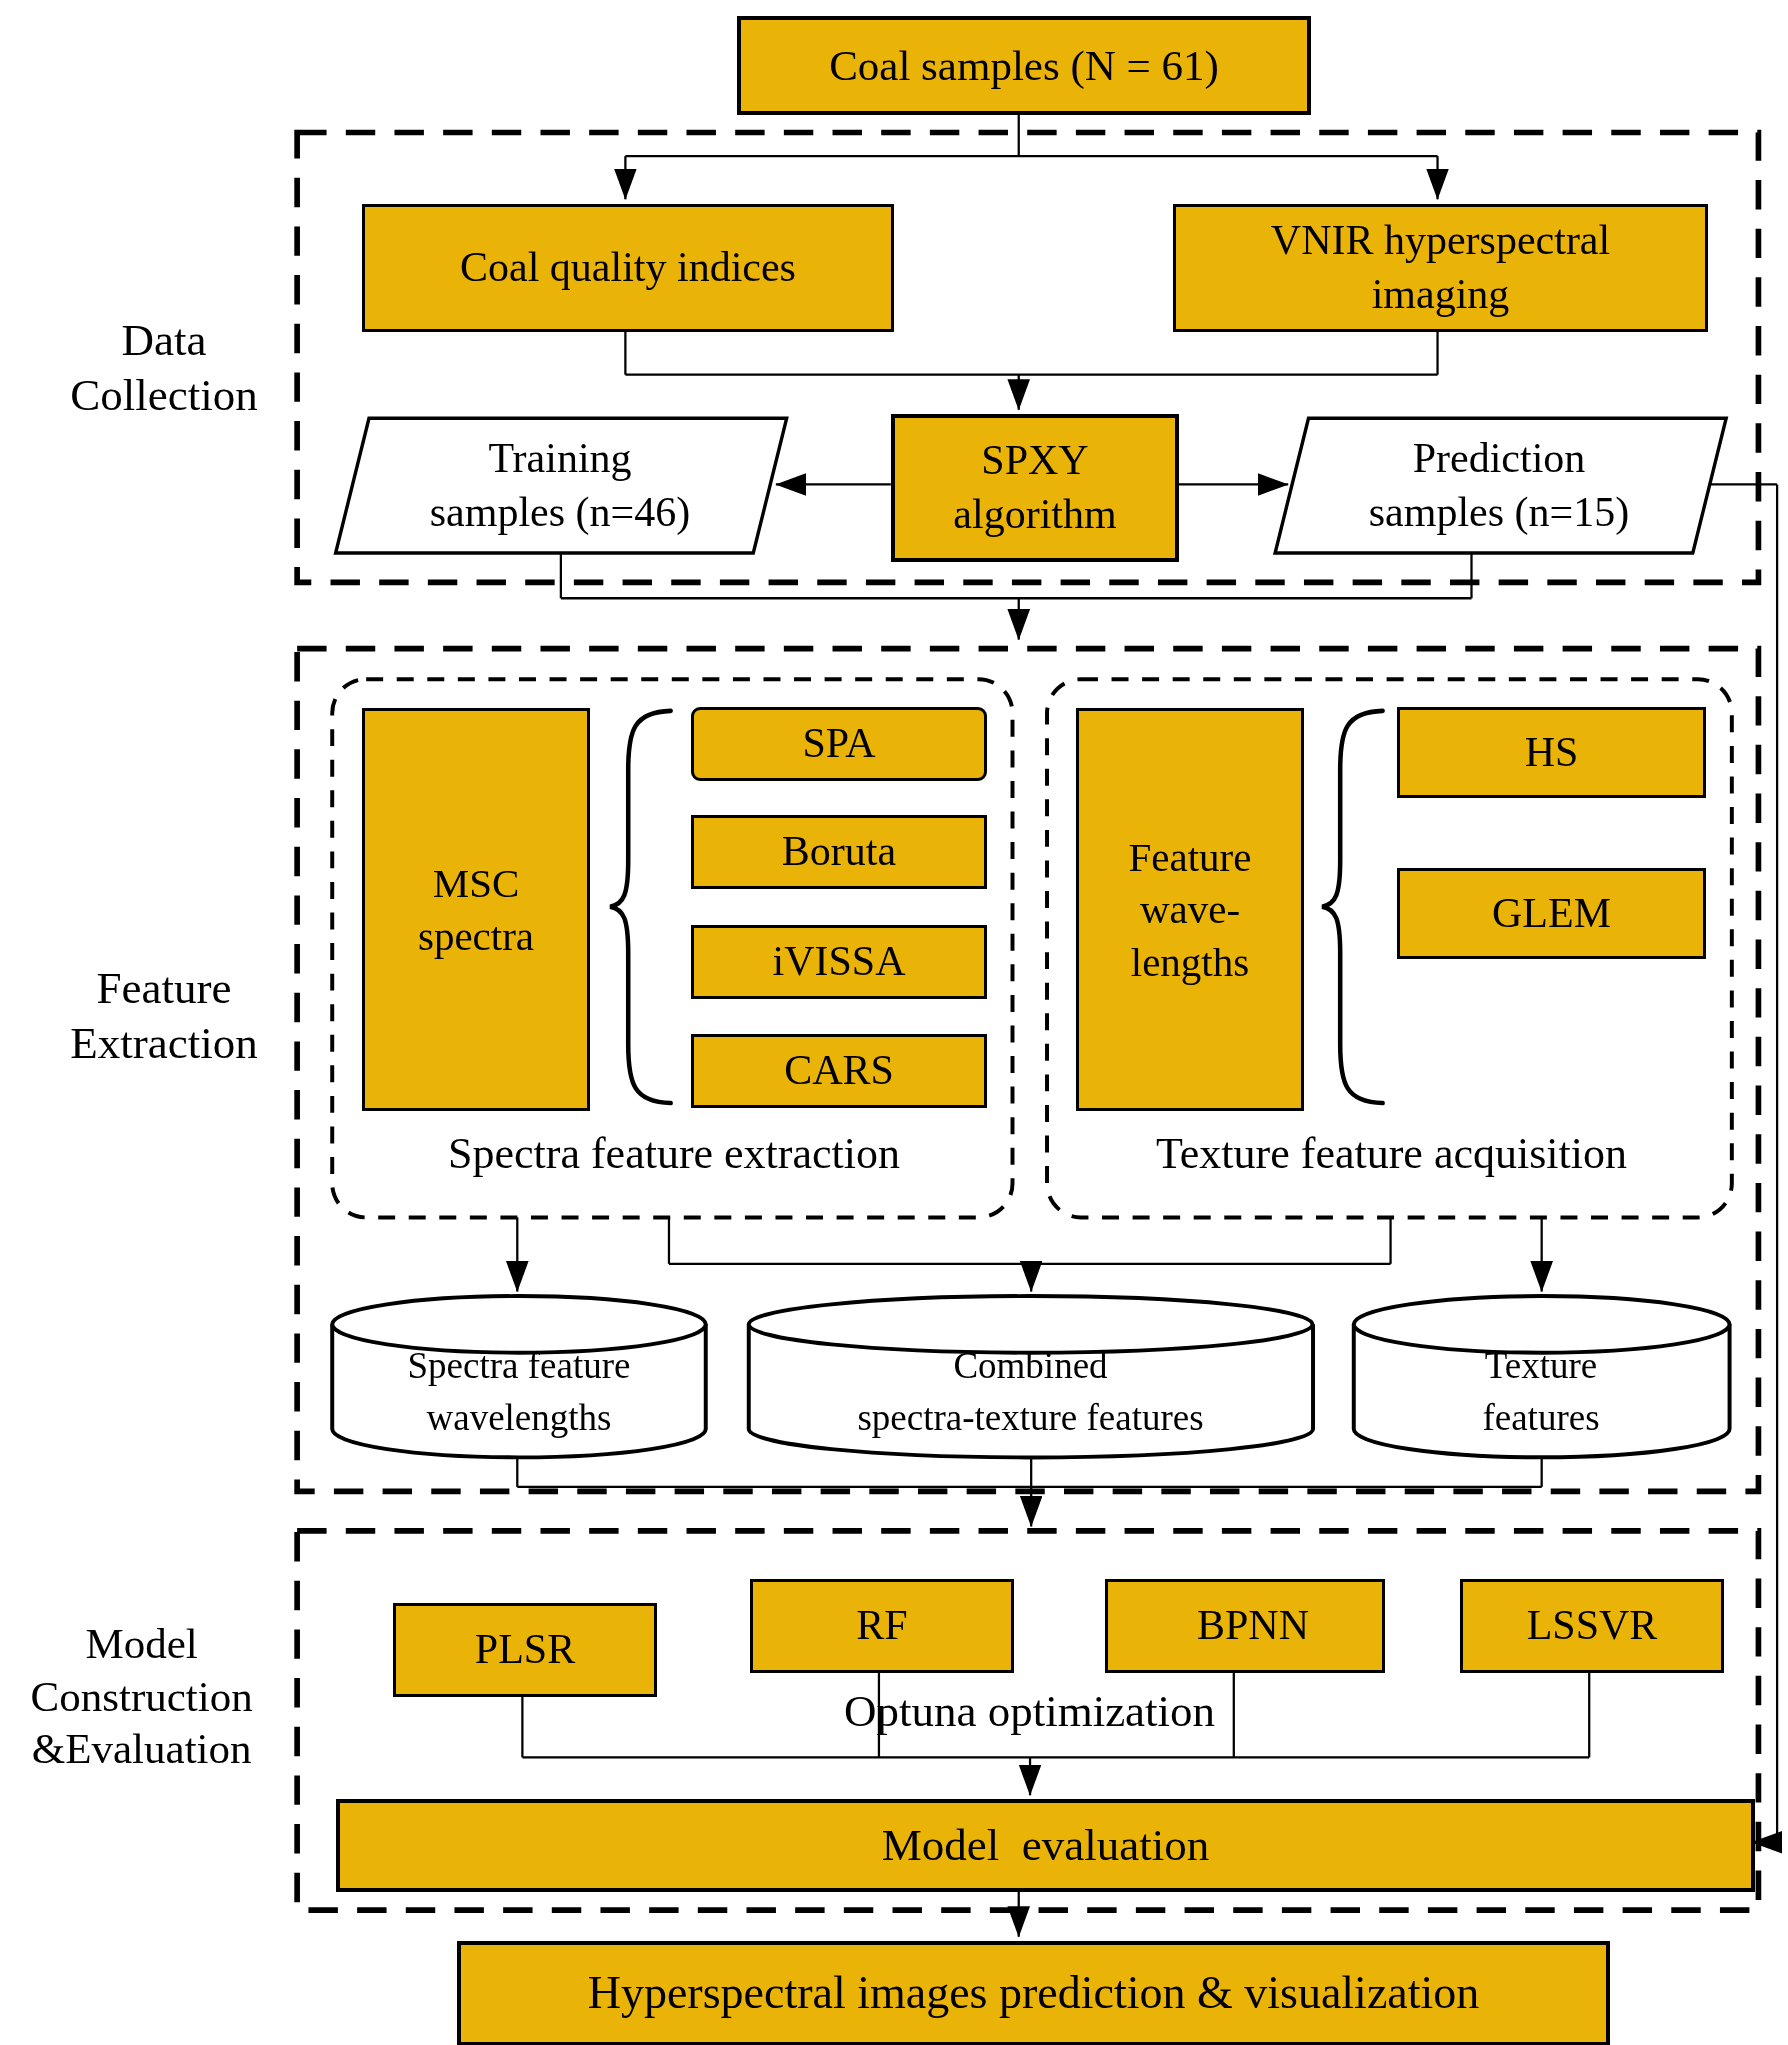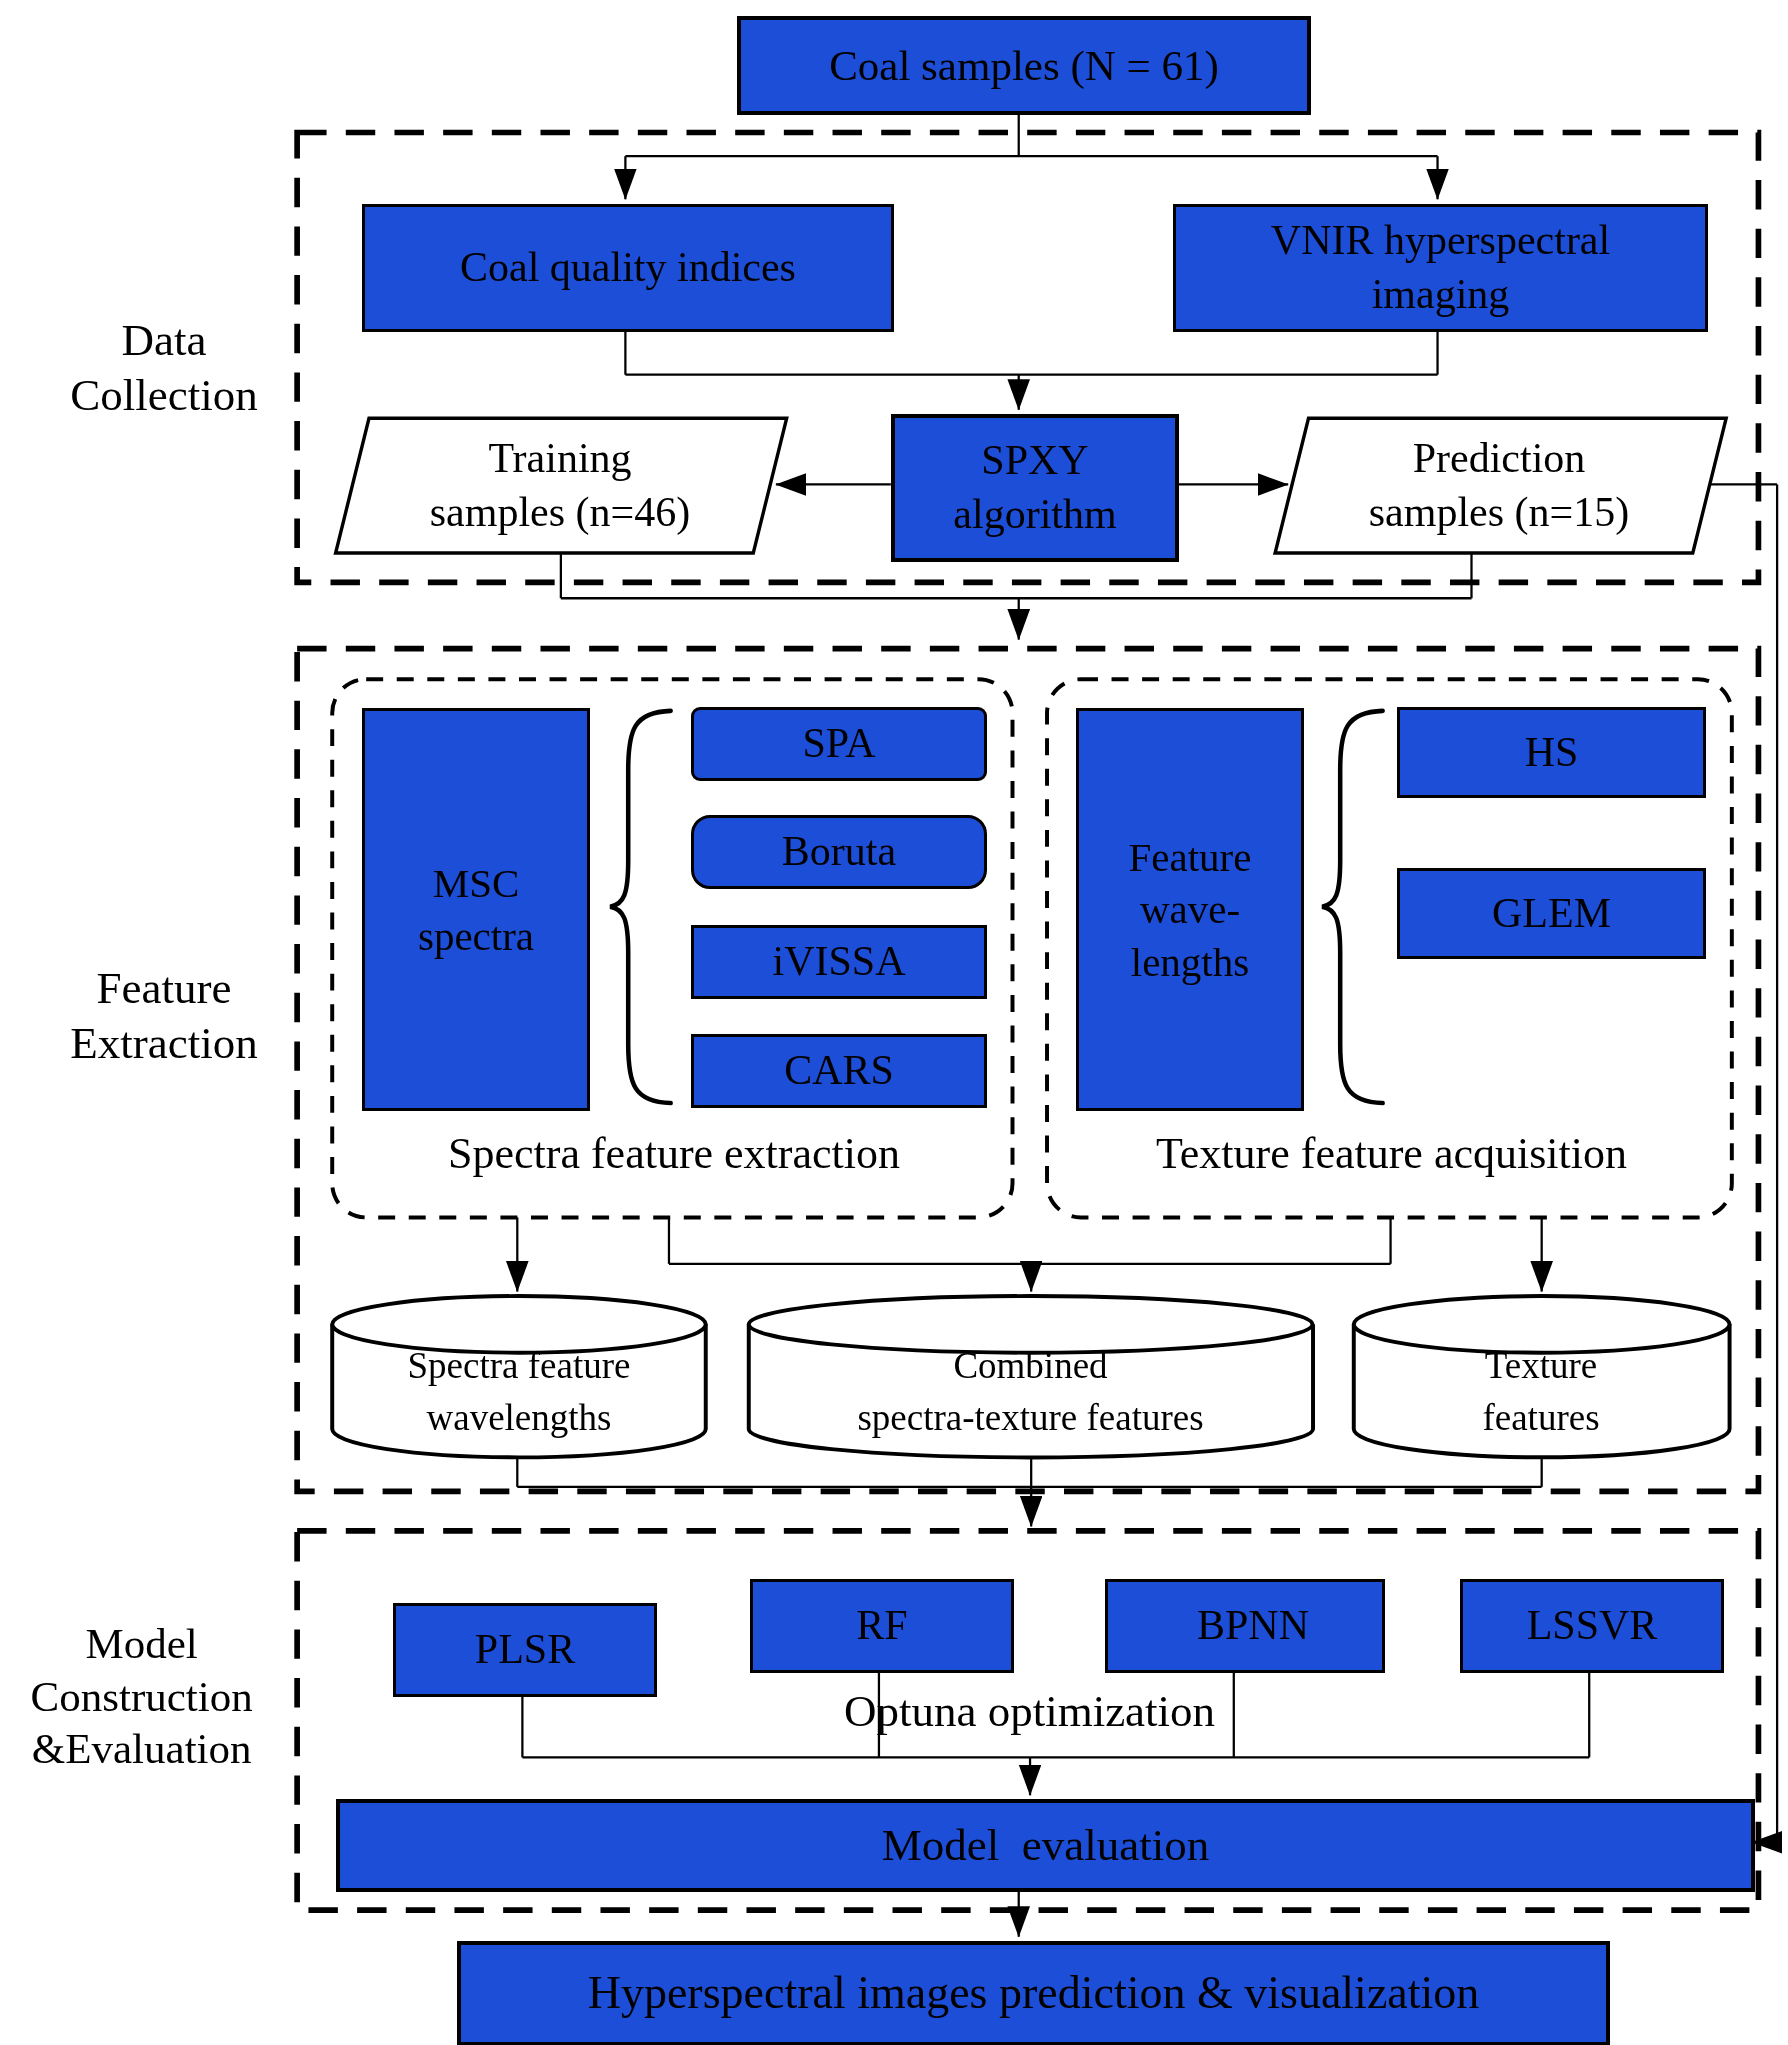--- a/index.html
+++ b/index.html
@@ -7,21 +7,21 @@
     position:relative;
     width:1789px;height:2046px;
     background:#ffffff;
     font-family:"Liberation Serif","DejaVu Serif",serif;
     color:#000;
     overflow:hidden;
   }
   svg.wires{position:absolute;left:0;top:0;z-index:1;}
   .node{
     position:absolute;z-index:2;
-    background:#1d4ed8;border:3.4px solid #000;
+    background:#eab308;border:3.4px solid #000;
     display:flex;flex-direction:column;align-items:center;justify-content:center;
     text-align:center;line-height:1.28;
   }
   .node.thick{border-width:4px;}
   .txt{
     position:absolute;z-index:3;background:transparent;border:none;
     display:flex;flex-direction:column;align-items:center;justify-content:center;
     line-height:1.28;
   }
   .f66{font-size:37px;} .f72{font-size:41px;} .f75{font-size:42px;}
@@ -151,21 +151,21 @@
     <div>samples (n=15)</div>
   </div>
 
   <div class="node f72" style="left:362px;top:708px;width:222px;height:397px;">
     <div>MSC</div>
     <div>spectra</div>
   </div>
   <div class="node f75" style="left:691px;top:707px;width:290px;height:68px;border-radius:9px;">
     <div>SPA</div>
   </div>
-  <div class="node f75" style="left:691px;top:815px;width:290px;height:68px;border-radius:19px;">
+  <div class="node f75" style="left:691px;top:815px;width:290px;height:68px;">
     <div>Boruta</div>
   </div>
   <div class="node f75" style="left:691px;top:925px;width:290px;height:68px;">
     <div>iVISSA</div>
   </div>
   <div class="node f75" style="left:691px;top:1034px;width:290px;height:68px;">
     <div>CARS</div>
   </div>
   <div class="txt f78" style="left:340px;top:1123px;width:668px;height:62px;">
     <div>Spectra feature extraction</div>

